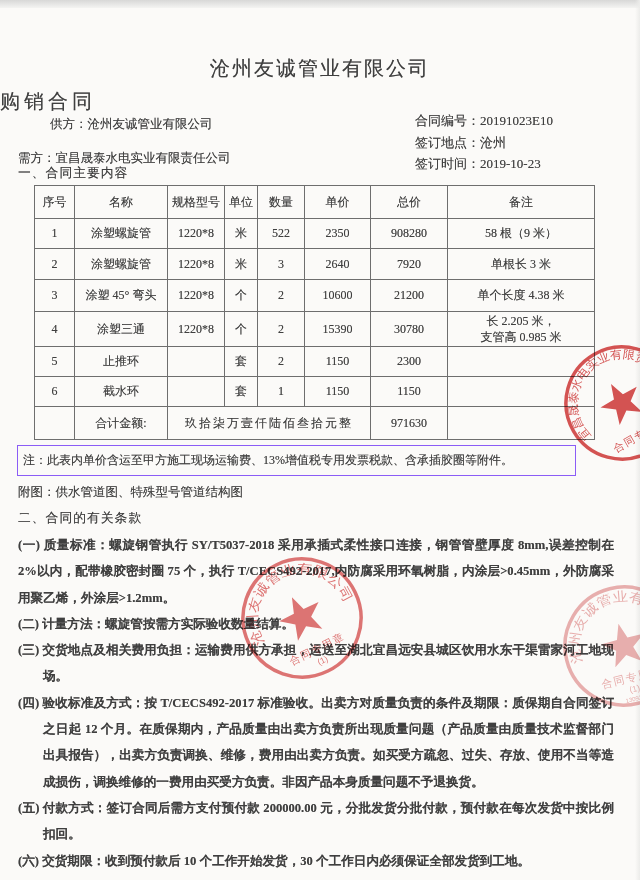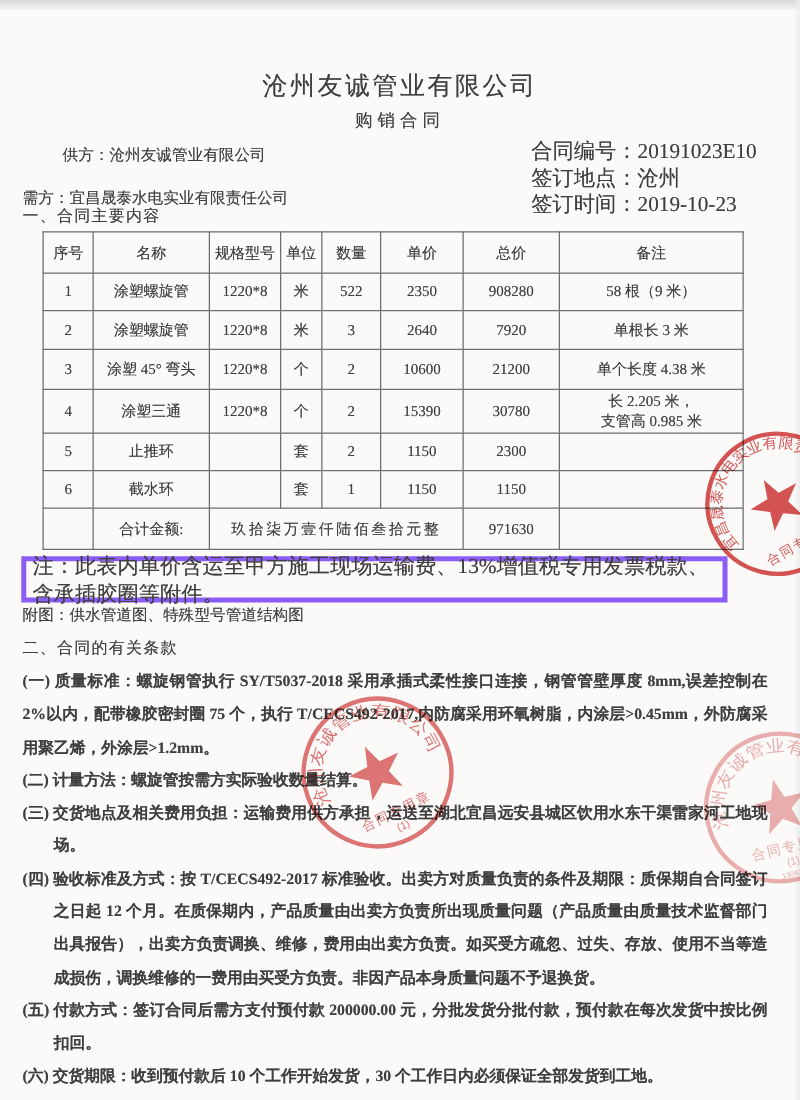--- a/index.html
+++ b/index.html
@@ -6,26 +6,26 @@
   body { width:640px; height:880px; background:#fbfaf8; font-family:"Liberation Serif","DejaVu Serif",serif; color:#3f3f3f; }
   .page { position:relative; width:640px; height:880px; overflow:hidden; background:#fbfaf8; }
   .scan-top { position:absolute; top:0; left:0; right:0; height:8px;
               background:linear-gradient(#d8d8d7,#f4f4f2); }
   .scan-edge-r { position:absolute; top:0; right:0; width:5px; height:100%;
               background:linear-gradient(to left,#ececea,rgba(236,236,234,0)); }
   .txt { text-shadow:0 0 0.5px rgba(60,60,60,0.55); }
 
   .doc-title { position:absolute; top:55px; left:0; width:100%; text-align:center;
                font-size:20px; letter-spacing:2px; }
-  .doc-subtitle { position:absolute; top:88px; left:0; width:100%; text-align:center;
-               font-size:14px; letter-spacing:4px; }
+  .doc-subtitle { position:absolute; top:88px; left:0; width:100%; 
+               font-size:20px; letter-spacing:4px; }
 
   .party-supplier { position:absolute; left:18px; top:116px; font-size:12.5px;margin-left:32px; }
   .party-buyer    { position:absolute; left:18px; top:150px; font-size:12.5px; }
-  .meta-block { position:absolute; left:415px; top:110px; font-size:17px; line-height:21.5px;margin-left:10px; }
+  .meta-block { position:absolute; left:415px; top:110px; font-size:13px; line-height:21.5px; }
   .section-heading { position:absolute; left:18px; font-size:12.8px; letter-spacing:1px; }
   .sec1 { top:165px; }
   .sec2 { top:510px; }
 
   .goods-table { position:absolute; left:34px; top:185px; width:560px;
                  border-collapse:collapse; table-layout:fixed; }
   .goods-table td, .goods-table th { border:1px solid #6e6e6e; text-align:center;
                  vertical-align:middle; font-size:12px; font-weight:normal; padding:0 2px;
                  text-shadow:0 0 0.5px rgba(60,60,60,0.55); }
   .goods-table tr:nth-child(1){ height:33px; }
@@ -33,22 +33,22 @@
   .goods-table tr:nth-child(3){ height:31px; }
   .goods-table tr:nth-child(4){ height:32px; }
   .goods-table tr:nth-child(5){ height:35px; }
   .goods-table tr:nth-child(6){ height:30px; }
   .goods-table tr:nth-child(7){ height:30px; }
   .goods-table tr:nth-child(8){ height:33px; }
   .goods-table .remark { white-space:pre-line; line-height:1.35;margin-top:32px; }
   .goods-table .words { letter-spacing:2px; }
 
   .note-box { position:absolute; left:17px; top:445px; width:552px; height:29px;
-              border:4px solid #8b5cf6; display:flex; align-items:center;
-              padding-left:5px; font-size:17px; }
+              border:1px solid #8b5cf6; display:flex; align-items:center;
+              padding-left:5px; font-size:12px; }
   .attachment-line { position:absolute; left:18px; top:484px; font-size:12.5px; }
 
   .terms { position:absolute; left:18px; top:532px; width:596px;
            font-size:12.6px; line-height:26.3px; text-align:justify; }
   .term { margin:0;font-weight:bold; }
   .term.hang { padding-left:25px; text-indent:-25px; }
 
   .stamp { position:absolute; mix-blend-mode:multiply; pointer-events:none; }
   .stamp-buyer { left:547px; top:328px; opacity:0.88; }
   .stamp-supplier-center { left:227px; top:543px; opacity:0.78; }

